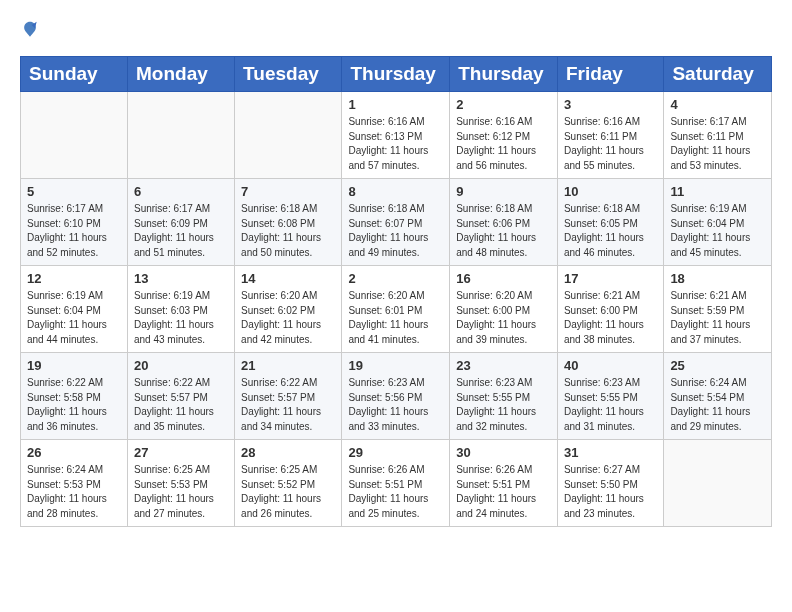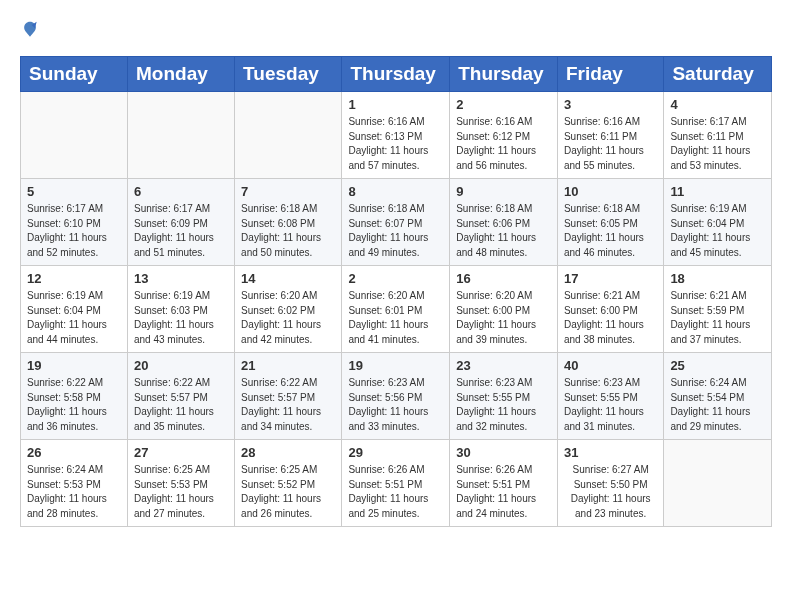--- a/index.html
+++ b/index.html
@@ -307,20 +307,20 @@
 Daylight: 11 hours and 25 minutes.</div>
         </td>
         <td>
           <div class="day-number">30</div>
           <div class="day-info" style="white-space: pre-line;">Sunrise: 6:26 AM
 Sunset: 5:51 PM
 Daylight: 11 hours and 24 minutes.</div>
         </td>
         <td>
           <div class="day-number">31</div>
-          <div class="day-info" style="white-space: pre-line; text-align: center;">Sunrise: 6:27 AM
+          <div class="day-info" style="white-space: pre-line;">Sunrise: 6:27 AM
 Sunset: 5:50 PM
 Daylight: 11 hours and 23 minutes.</div>
         </td>
         <td class="empty-cell"></td>
       </tr>
     </tbody>
 </table>
 
 </body></html>

